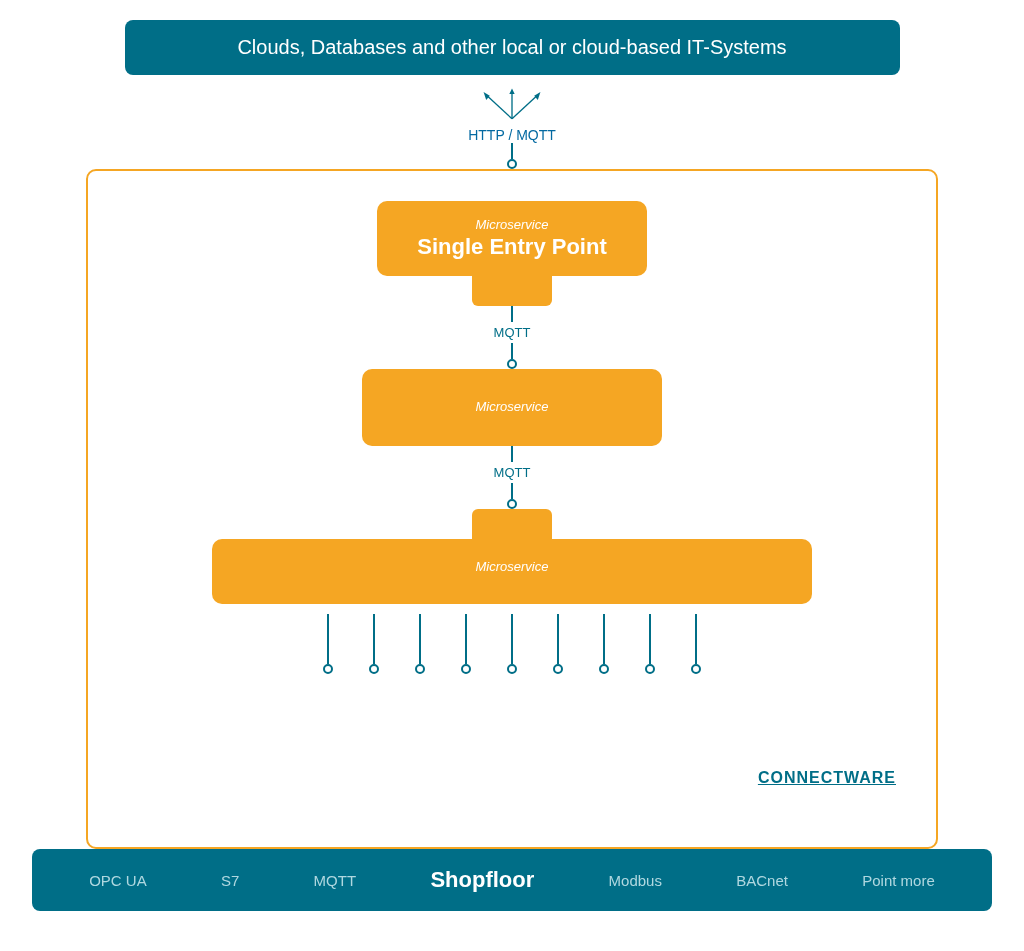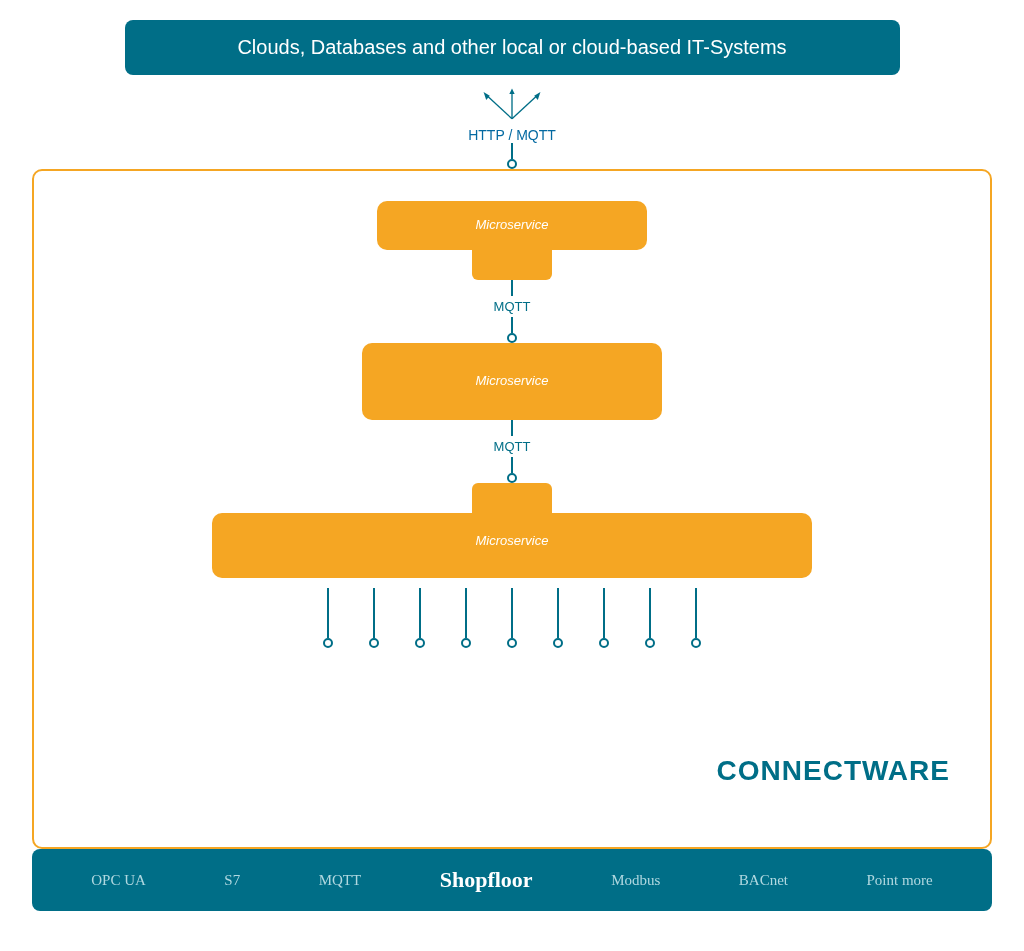--- a/index.html
+++ b/index.html
@@ -53,21 +53,21 @@
       color: #0369a1;
       font-size: 14px;
       margin-top: 2px;
       margin-bottom: 0;
     }
 
     
     .main-box {
       border: 2.5px solid #f5a623;
       border-radius: 10px;
-      width: 960px;
+      width: 852px;
       min-height: 680px;
       display: flex;
       flex-direction: column;
       align-items: center;
       padding: 30px 20px 0 20px;
       position: relative;
       background: white;
     }
 
     
@@ -159,23 +159,24 @@
       width: 600px;
       border-radius: 10px;
     }
 
     
     .connectware-label {
       position: absolute;
       right: 40px;
       bottom: 60px;
       color: #006e87;
-      font-size: 28px;
+      font-size: 16px;
       font-weight: 700;
       letter-spacing: 1px;
+      text-decoration: underline;
     }
 
     
     .pins-area {
       display: flex;
       justify-content: center;
       align-items: flex-end;
       gap: 36px;
       margin-top: 10px;
       height: 60px;
@@ -210,21 +211,20 @@
       display: flex;
       align-items: center;
       justify-content: space-around;
       margin-top: 0;
     }
     .proto-item {
       font-size: 15px;
       color: #b0d8e0;
       text-align: left;
       padding: 4px 10px;
-      font-family: Liberation Serif, serif;
     }
     .proto-item.shopfloor {
       color: white;
       font-size: 22px;
       font-weight: 700;
     }
   </style>
 </head>
 <body>
 
@@ -250,20 +250,21 @@
     <span class="http-label">HTTP / MQTT</span>
     <div class="vline"></div>
     <div class="circle-dot"></div>
   </div>
 
   <div class="main-box">
 
     <div class="block-with-tab">
       <div class="microservice-block sep-block">
         <span class="microservice-label">Microservice</span>
+        <span class="microservice-title">Single Entry Point</span>
       </div>
       <div class="tab-bottom"></div>
     </div>
 
     <div class="connector-mqtt">
       <div class="vline"></div>
       <span class="mqtt-label">MQTT</span>
       <div class="vline"></div>
       <div class="circle-dot"></div>
     </div>

